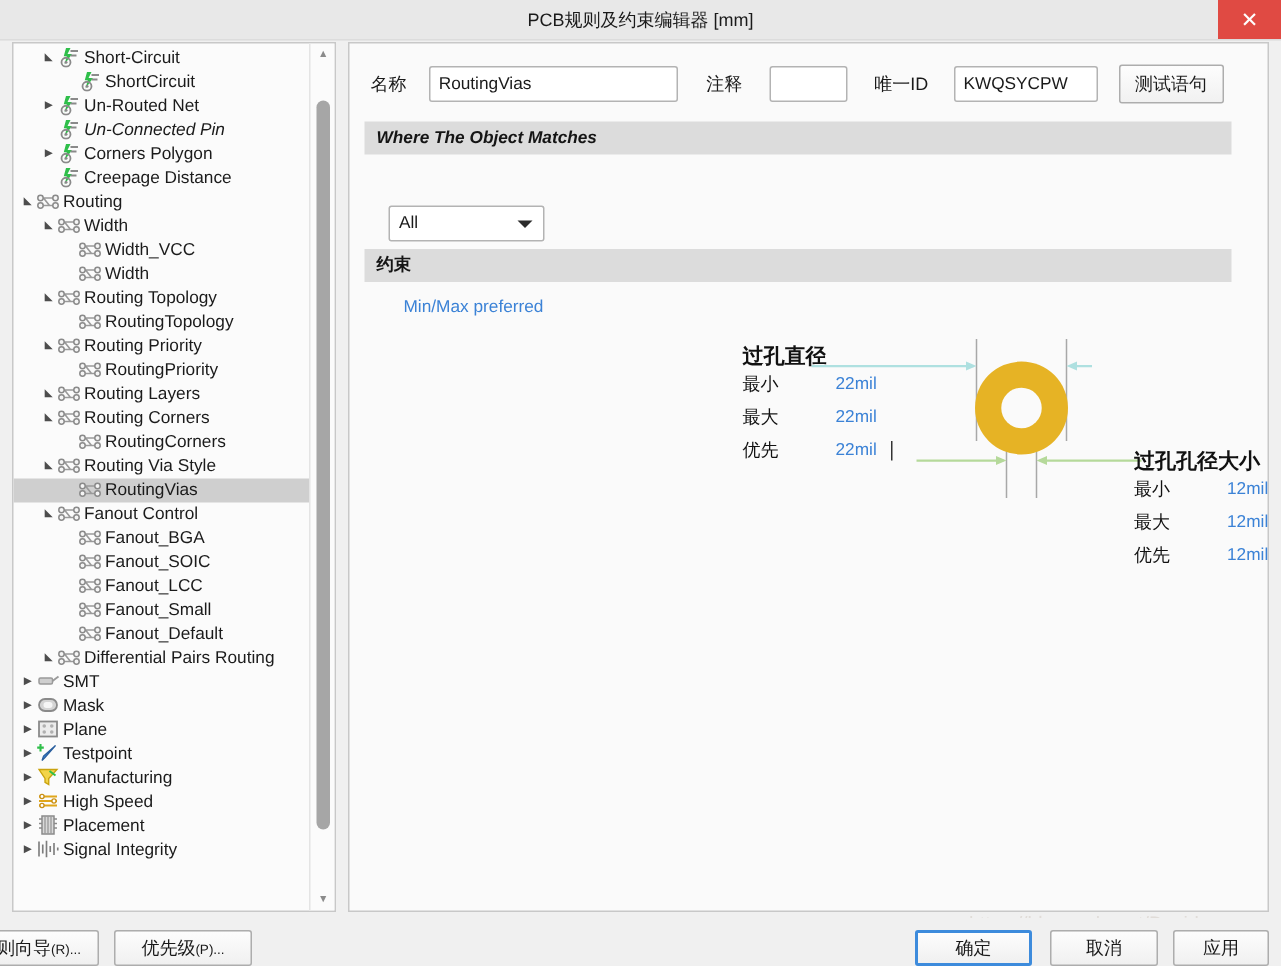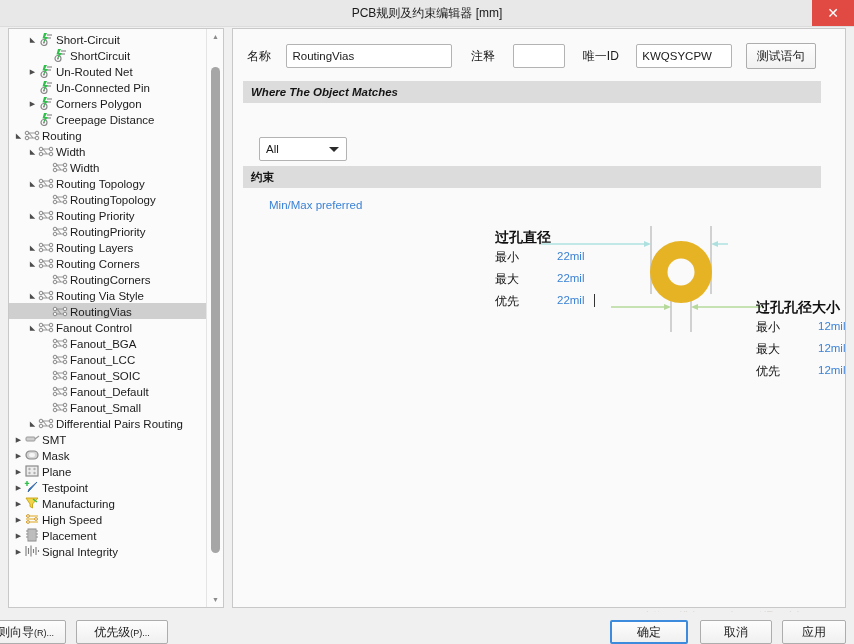--- a/index.html
+++ b/index.html
@@ -165,21 +165,21 @@
     font-weight: bold;
     color: #151515;
     line-height: 22px;
     padding-left: 8px;
   }
   #hdr-where { top: 52px; font-style: italic; }
   #hdr-constraint { top: 137px; }
 
   .combo {
     position: absolute; left: 26px; top: 108px;
-    width: 88px; height: 24px;
+    width: 104px; height: 24px;
     border: 1px solid #b3b3b3;
     background: #ffffff;
     border-radius: 2px;
   }
   .combo .cv {
     position: absolute; left: 6px; top: 0;
     line-height: 22px; font-size: 11.5px; color: #1a1a1a;
   }
   .combo .carrow {
     position: absolute; right: 7px; top: 9px;
@@ -313,21 +313,21 @@
               <path d="M9 3 L14 3" stroke="#8a8a8a" stroke-width="1.2"></path>
               <path d="M9 6 L13 6" stroke="#8a8a8a" stroke-width="1.2"></path>
             </svg></span><span class="lbl">ShortCircuit</span></div>
         <div class="tnode" style="padding-left: 18px;"><span class="arrow">▶</span><span class="ico"><svg width="16" height="14" viewBox="0 0 16 14">
               <path d="M6 1 L9 1 L7 5 L10 5 L5 12 L6.5 6.5 L4.5 6.5 Z" fill="#2fbf4a"></path>
               <circle cx="6" cy="10.5" r="3" fill="none" stroke="#8a8a8a" stroke-width="1.2"></circle>
               <circle cx="6" cy="10.5" r="1" fill="#8a8a8a"></circle>
               <path d="M9 3 L14 3" stroke="#8a8a8a" stroke-width="1.2"></path>
               <path d="M9 6 L13 6" stroke="#8a8a8a" stroke-width="1.2"></path>
             </svg></span><span class="lbl">Un-Routed Net</span></div>
-        <div class="tnode" style="padding-left: 18px;"><span class="arrow none"></span><span class="ico"><svg width="16" height="14" viewBox="0 0 16 14">
+        <div class="tnode" style="padding-left: 18px; font-style: italic;"><span class="arrow none"></span><span class="ico"><svg width="16" height="14" viewBox="0 0 16 14">
               <path d="M6 1 L9 1 L7 5 L10 5 L5 12 L6.5 6.5 L4.5 6.5 Z" fill="#2fbf4a"></path>
               <circle cx="6" cy="10.5" r="3" fill="none" stroke="#8a8a8a" stroke-width="1.2"></circle>
               <circle cx="6" cy="10.5" r="1" fill="#8a8a8a"></circle>
               <path d="M9 3 L14 3" stroke="#8a8a8a" stroke-width="1.2"></path>
               <path d="M9 6 L13 6" stroke="#8a8a8a" stroke-width="1.2"></path>
             </svg></span><span class="lbl">Un-Connected Pin</span></div>
         <div class="tnode" style="padding-left: 18px;"><span class="arrow">▶</span><span class="ico"><svg width="16" height="14" viewBox="0 0 16 14">
               <path d="M6 1 L9 1 L7 5 L10 5 L5 12 L6.5 6.5 L4.5 6.5 Z" fill="#2fbf4a"></path>
               <circle cx="6" cy="10.5" r="3" fill="none" stroke="#8a8a8a" stroke-width="1.2"></circle>
               <circle cx="6" cy="10.5" r="1" fill="#8a8a8a"></circle>
@@ -354,20 +354,27 @@
               <circle cx="13" cy="5" r="1.8" fill="#f5f5f5" stroke="#8a8a8a" stroke-width="1"></circle>
               <circle cx="3" cy="10" r="1.8" fill="#f5f5f5" stroke="#8a8a8a" stroke-width="1"></circle>
               <circle cx="13" cy="10" r="1.8" fill="#f5f5f5" stroke="#8a8a8a" stroke-width="1"></circle>
             </svg></span><span class="lbl">Width</span></div>
         <div class="tnode" style="padding-left: 32px;"><span class="arrow none"></span><span class="ico"><svg width="16" height="14" viewBox="0 0 16 14">
               <path d="M2 5 L14 5 M2 10 L14 10 M5 5 L9 10" stroke="#9a9a9a" stroke-width="1.1" fill="none"></path>
               <circle cx="3" cy="5" r="1.8" fill="#f5f5f5" stroke="#8a8a8a" stroke-width="1"></circle>
               <circle cx="13" cy="5" r="1.8" fill="#f5f5f5" stroke="#8a8a8a" stroke-width="1"></circle>
               <circle cx="3" cy="10" r="1.8" fill="#f5f5f5" stroke="#8a8a8a" stroke-width="1"></circle>
               <circle cx="13" cy="10" r="1.8" fill="#f5f5f5" stroke="#8a8a8a" stroke-width="1"></circle>
+            </svg></span><span class="lbl">Width_VCC</span></div>
+        <div class="tnode" style="padding-left: 32px;"><span class="arrow none"></span><span class="ico"><svg width="16" height="14" viewBox="0 0 16 14">
+              <path d="M2 5 L14 5 M2 10 L14 10 M5 5 L9 10" stroke="#9a9a9a" stroke-width="1.1" fill="none"></path>
+              <circle cx="3" cy="5" r="1.8" fill="#f5f5f5" stroke="#8a8a8a" stroke-width="1"></circle>
+              <circle cx="13" cy="5" r="1.8" fill="#f5f5f5" stroke="#8a8a8a" stroke-width="1"></circle>
+              <circle cx="3" cy="10" r="1.8" fill="#f5f5f5" stroke="#8a8a8a" stroke-width="1"></circle>
+              <circle cx="13" cy="10" r="1.8" fill="#f5f5f5" stroke="#8a8a8a" stroke-width="1"></circle>
             </svg></span><span class="lbl">Width</span></div>
         <div class="tnode" style="padding-left: 18px;"><span class="arrow" style="transform: scaleX(-1);">◢</span><span class="ico"><svg width="16" height="14" viewBox="0 0 16 14">
               <path d="M2 5 L14 5 M2 10 L14 10 M5 5 L9 10" stroke="#9a9a9a" stroke-width="1.1" fill="none"></path>
               <circle cx="3" cy="5" r="1.8" fill="#f5f5f5" stroke="#8a8a8a" stroke-width="1"></circle>
               <circle cx="13" cy="5" r="1.8" fill="#f5f5f5" stroke="#8a8a8a" stroke-width="1"></circle>
               <circle cx="3" cy="10" r="1.8" fill="#f5f5f5" stroke="#8a8a8a" stroke-width="1"></circle>
               <circle cx="13" cy="10" r="1.8" fill="#f5f5f5" stroke="#8a8a8a" stroke-width="1"></circle>
             </svg></span><span class="lbl">Routing Topology</span></div>
         <div class="tnode" style="padding-left: 32px;"><span class="arrow none"></span><span class="ico"><svg width="16" height="14" viewBox="0 0 16 14">
               <path d="M2 5 L14 5 M2 10 L14 10 M5 5 L9 10" stroke="#9a9a9a" stroke-width="1.1" fill="none"></path>
@@ -438,42 +445,42 @@
               <circle cx="13" cy="5" r="1.8" fill="#f5f5f5" stroke="#8a8a8a" stroke-width="1"></circle>
               <circle cx="3" cy="10" r="1.8" fill="#f5f5f5" stroke="#8a8a8a" stroke-width="1"></circle>
               <circle cx="13" cy="10" r="1.8" fill="#f5f5f5" stroke="#8a8a8a" stroke-width="1"></circle>
             </svg></span><span class="lbl">Fanout_BGA</span></div>
         <div class="tnode" style="padding-left: 32px;"><span class="arrow none"></span><span class="ico"><svg width="16" height="14" viewBox="0 0 16 14">
               <path d="M2 5 L14 5 M2 10 L14 10 M5 5 L9 10" stroke="#9a9a9a" stroke-width="1.1" fill="none"></path>
               <circle cx="3" cy="5" r="1.8" fill="#f5f5f5" stroke="#8a8a8a" stroke-width="1"></circle>
               <circle cx="13" cy="5" r="1.8" fill="#f5f5f5" stroke="#8a8a8a" stroke-width="1"></circle>
               <circle cx="3" cy="10" r="1.8" fill="#f5f5f5" stroke="#8a8a8a" stroke-width="1"></circle>
               <circle cx="13" cy="10" r="1.8" fill="#f5f5f5" stroke="#8a8a8a" stroke-width="1"></circle>
+            </svg></span><span class="lbl">Fanout_SOIC</span></div>
+        <div class="tnode" style="padding-left: 32px;"><span class="arrow none"></span><span class="ico"><svg width="16" height="14" viewBox="0 0 16 14">
+              <path d="M2 5 L14 5 M2 10 L14 10 M5 5 L9 10" stroke="#9a9a9a" stroke-width="1.1" fill="none"></path>
+              <circle cx="3" cy="5" r="1.8" fill="#f5f5f5" stroke="#8a8a8a" stroke-width="1"></circle>
+              <circle cx="13" cy="5" r="1.8" fill="#f5f5f5" stroke="#8a8a8a" stroke-width="1"></circle>
+              <circle cx="3" cy="10" r="1.8" fill="#f5f5f5" stroke="#8a8a8a" stroke-width="1"></circle>
+              <circle cx="13" cy="10" r="1.8" fill="#f5f5f5" stroke="#8a8a8a" stroke-width="1"></circle>
             </svg></span><span class="lbl">Fanout_LCC</span></div>
         <div class="tnode" style="padding-left: 32px;"><span class="arrow none"></span><span class="ico"><svg width="16" height="14" viewBox="0 0 16 14">
               <path d="M2 5 L14 5 M2 10 L14 10 M5 5 L9 10" stroke="#9a9a9a" stroke-width="1.1" fill="none"></path>
               <circle cx="3" cy="5" r="1.8" fill="#f5f5f5" stroke="#8a8a8a" stroke-width="1"></circle>
               <circle cx="13" cy="5" r="1.8" fill="#f5f5f5" stroke="#8a8a8a" stroke-width="1"></circle>
               <circle cx="3" cy="10" r="1.8" fill="#f5f5f5" stroke="#8a8a8a" stroke-width="1"></circle>
               <circle cx="13" cy="10" r="1.8" fill="#f5f5f5" stroke="#8a8a8a" stroke-width="1"></circle>
-            </svg></span><span class="lbl">Fanout_SOIC</span></div>
+            </svg></span><span class="lbl">Fanout_Small</span></div>
         <div class="tnode" style="padding-left: 32px;"><span class="arrow none"></span><span class="ico"><svg width="16" height="14" viewBox="0 0 16 14">
               <path d="M2 5 L14 5 M2 10 L14 10 M5 5 L9 10" stroke="#9a9a9a" stroke-width="1.1" fill="none"></path>
               <circle cx="3" cy="5" r="1.8" fill="#f5f5f5" stroke="#8a8a8a" stroke-width="1"></circle>
               <circle cx="13" cy="5" r="1.8" fill="#f5f5f5" stroke="#8a8a8a" stroke-width="1"></circle>
               <circle cx="3" cy="10" r="1.8" fill="#f5f5f5" stroke="#8a8a8a" stroke-width="1"></circle>
               <circle cx="13" cy="10" r="1.8" fill="#f5f5f5" stroke="#8a8a8a" stroke-width="1"></circle>
             </svg></span><span class="lbl">Fanout_Default</span></div>
-        <div class="tnode" style="padding-left: 32px;"><span class="arrow none"></span><span class="ico"><svg width="16" height="14" viewBox="0 0 16 14">
-              <path d="M2 5 L14 5 M2 10 L14 10 M5 5 L9 10" stroke="#9a9a9a" stroke-width="1.1" fill="none"></path>
-              <circle cx="3" cy="5" r="1.8" fill="#f5f5f5" stroke="#8a8a8a" stroke-width="1"></circle>
-              <circle cx="13" cy="5" r="1.8" fill="#f5f5f5" stroke="#8a8a8a" stroke-width="1"></circle>
-              <circle cx="3" cy="10" r="1.8" fill="#f5f5f5" stroke="#8a8a8a" stroke-width="1"></circle>
-              <circle cx="13" cy="10" r="1.8" fill="#f5f5f5" stroke="#8a8a8a" stroke-width="1"></circle>
-            </svg></span><span class="lbl">Fanout_Small</span></div>
         <div class="tnode" style="padding-left: 18px;"><span class="arrow" style="transform: scaleX(-1);">◢</span><span class="ico"><svg width="16" height="14" viewBox="0 0 16 14">
               <path d="M2 5 L14 5 M2 10 L14 10 M5 5 L9 10" stroke="#9a9a9a" stroke-width="1.1" fill="none"></path>
               <circle cx="3" cy="5" r="1.8" fill="#f5f5f5" stroke="#8a8a8a" stroke-width="1"></circle>
               <circle cx="13" cy="5" r="1.8" fill="#f5f5f5" stroke="#8a8a8a" stroke-width="1"></circle>
               <circle cx="3" cy="10" r="1.8" fill="#f5f5f5" stroke="#8a8a8a" stroke-width="1"></circle>
               <circle cx="13" cy="10" r="1.8" fill="#f5f5f5" stroke="#8a8a8a" stroke-width="1"></circle>
             </svg></span><span class="lbl">Differential Pairs Routing</span></div>
         <div class="tnode" style="padding-left: 4px;"><span class="arrow">▶</span><span class="ico"><svg width="16" height="14" viewBox="0 0 16 14">
               <rect x="2" y="5" width="9" height="4" rx="1" fill="#cfcfcf" stroke="#9a9a9a" stroke-width="1"></rect>
               <path d="M11 7 L15 4" stroke="#9a9a9a" stroke-width="1.2"></path>

